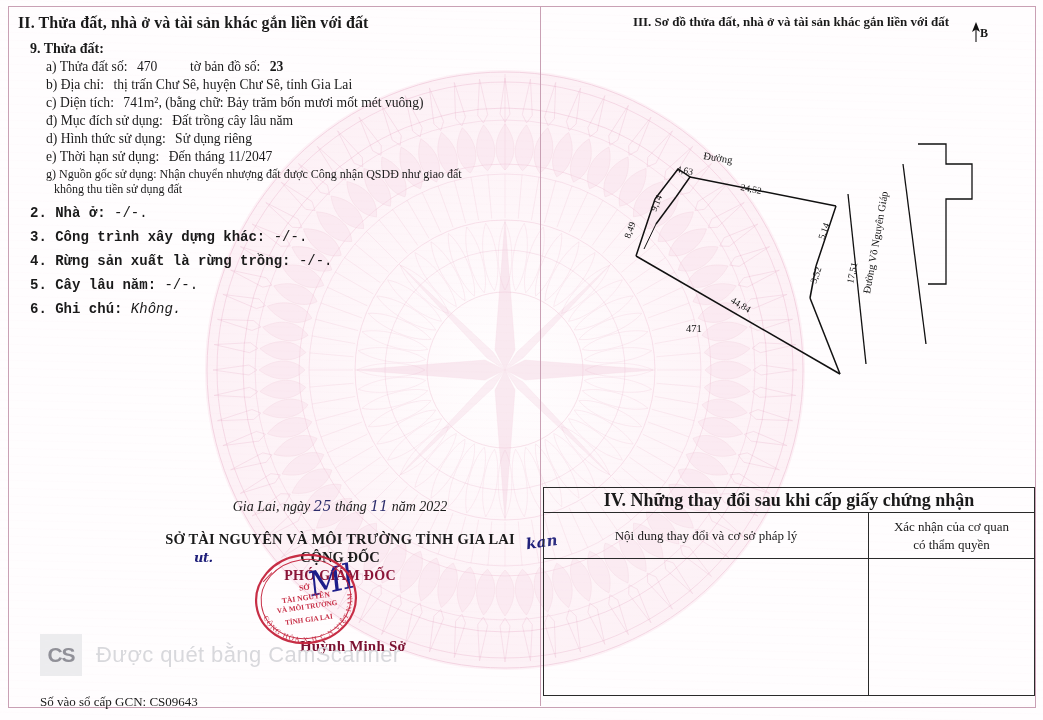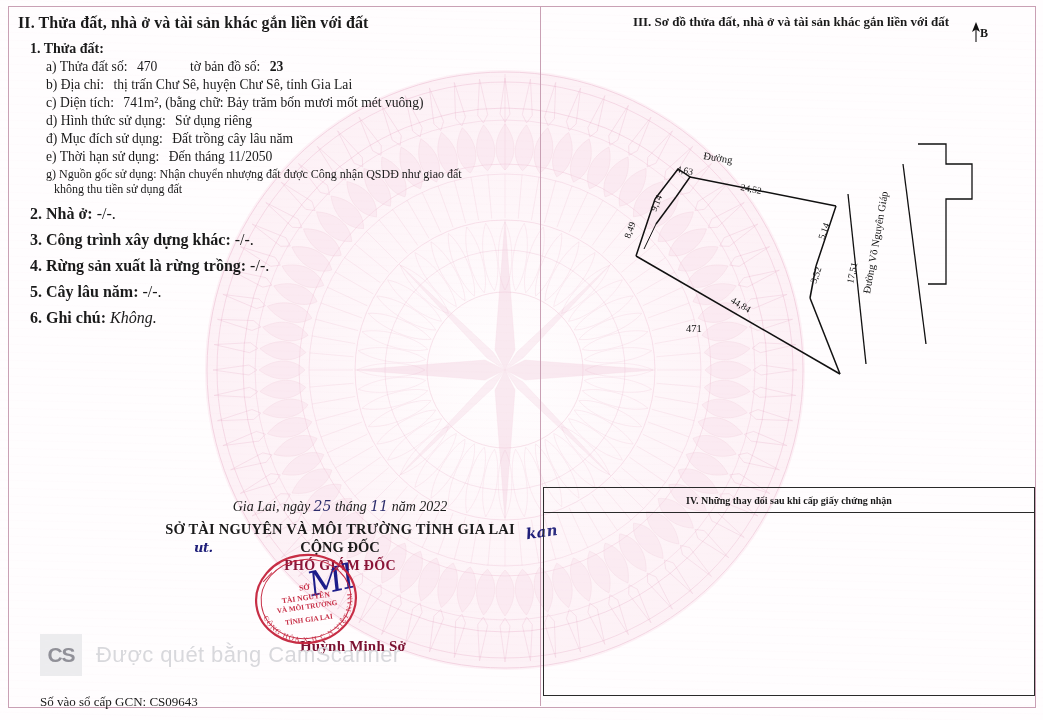--- a/index.html
+++ b/index.html
@@ -69,39 +69,40 @@
   .sub .val { margin-left: 6px; }
   .sub-wrap {
     font-size: 12px;
     margin: 0 0 2px 28px;
   }
   .sub-wrap .cont {
     display: block;
     margin-left: 8px;
   }
   .num-line {
-    font-size: 16px;
+    font-size: 14px;
     font-weight: bold;
     margin: 8px 0 2px 12px;
+    font-family: Liberation Mono, monospace;
   }
   .num-line .nb { font-weight: normal; }
   .mono-sp { display:inline-block; width:26px; }
 
   
   #sign-block {
     position: absolute;
     left: 160px; top: 498px;
     width: 360px;
     text-align: center;
     z-index: 3;
   }
   #sign-date {
     font-size: 14px;
     font-style: italic;
-    margin-bottom: 6px;
+    margin-bottom: 16px;
   }
   #sign-date .hw {
     font-family: "DejaVu Serif", serif;
     font-style: italic;
     color: #2b2b6b;
   }
   #sign-org {
     font-size: 14.5px;
     font-weight: bold;
     letter-spacing: .2px;
@@ -237,21 +238,21 @@
     left: 543px; top: 487px;
     width: 490px; height: 207px;
     border: 1px solid #2a2a2a;
     z-index: 3;
     background: rgba(255,255,255,0.06);
   }
   #sec4 .hdr {
     height: 24px;
     border-bottom: 1px solid #2a2a2a;
     display: flex; align-items: center; justify-content: center;
-    font-size: 10px;
+    font-size: 18px;
     font-weight: bold;
   }
   #sec4 .cols {
     display: flex;
     height: 182px;
   }
   #sec4 .c1 {
     width: 325px;
     border-right: 1px solid #2a2a2a;
     box-sizing: border-box;
@@ -923,53 +924,53 @@
       <line x1="0" x2="1043" y1="712" y2="738" stroke="#f3d8e4" stroke-width="0.35"></line>
     </g>
 </svg>
 
 <div class="page-border"></div>
 <div class="center-divider"></div>
 
 <div id="left-col">
   <div class="sec-title">II. Thửa đất, nhà ở và tài sản khác gắn liền với đất</div>
 
-  <div class="item-1">1. Thửa đất:</div>
+  <div class="item-1">9. Thửa đất:</div>
 
   <div class="sub">
     <span class="lbl">a) Thửa đất số:</span>
     <span class="val" style="margin-left:6px; font-weight:normal;">470</span>
     <span class="mono-sp"></span>
     <span class="lbl">tờ bản đồ số:</span>
     <span class="val" style="font-weight:bold;">23</span>
   </div>
 
   <div class="sub">
     <span class="lbl">b) Địa chỉ:</span>
     <span class="val">thị trấn Chư Sê, huyện Chư Sê, tỉnh Gia Lai</span>
   </div>
 
   <div class="sub">
     <span class="lbl">c) Diện tích:</span>
     <span class="val">741m², (bằng chữ: Bảy trăm bốn mươi mốt mét vuông)</span>
   </div>
 
   <div class="sub">
+    <span class="lbl">đ) Mục đích sử dụng:</span>
+    <span class="val">Đất trồng cây lâu năm</span>
+  </div>
+
+  <div class="sub">
     <span class="lbl">d) Hình thức sử dụng:</span>
     <span class="val">Sử dụng riêng</span>
   </div>
 
   <div class="sub">
-    <span class="lbl">đ) Mục đích sử dụng:</span>
-    <span class="val">Đất trồng cây lâu năm</span>
-  </div>
-
-  <div class="sub">
     <span class="lbl">e) Thời hạn sử dụng:</span>
-    <span class="val">Đến tháng 11/2050</span>
+    <span class="val">Đến tháng 11/2047</span>
   </div>
 
   <div class="sub-wrap">
     <span class="lbl">g) Nguồn gốc sử dụng:</span>
     <span class="val">Nhận chuyển nhượng đất được Công nhận QSDĐ như giao đất</span>
     <span class="cont">không thu tiền sử dụng đất</span>
   </div>
 
   <div class="num-line">
     <span>2.</span>
@@ -1109,13 +1110,28 @@
 
   <g font-family="Liberation Serif, serif" font-size="10.5" fill="#111">
     <text x="155" y="115" transform="rotate(9 155 115)">Đường</text>
     <text x="322" y="250" transform="rotate(-80 322 250)">Đường Võ Nguyên Giáp</text>
     <text x="138" y="288">471</text>
   </g>
 </svg>
 
 <div id="sec4">
   <div class="hdr">IV. Những thay đổi sau khi cấp giấy chứng nhận</div>
+  <div class="cols">
+    <div class="c1">
+      <div class="colhead">Nội dung thay đổi và cơ sở pháp lý</div>
+      <div class="colbody"></div>
+    </div>
+    <div class="c2">
+      <div class="colhead">
+        <div>
+          <div>Xác nhận của cơ quan</div>
+          <div>có thẩm quyền</div>
+        </div>
+      </div>
+      <div class="colbody"></div>
+    </div>
+  </div>
 </div>
 
 </body></html>

